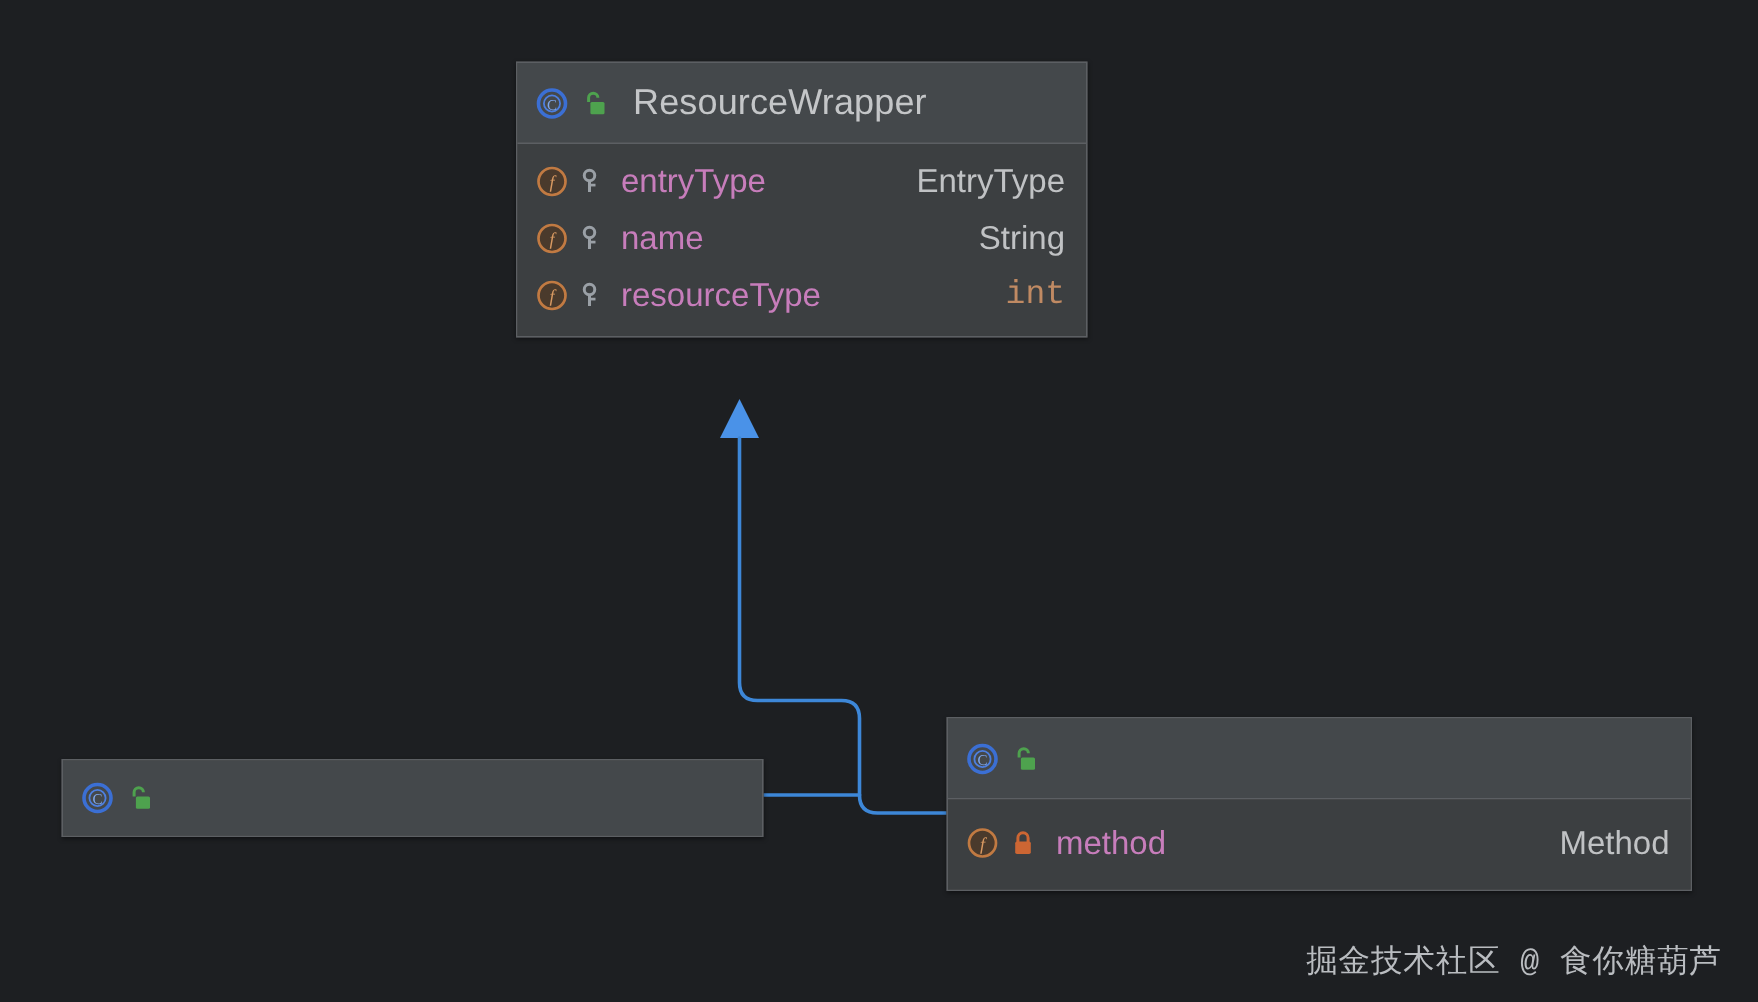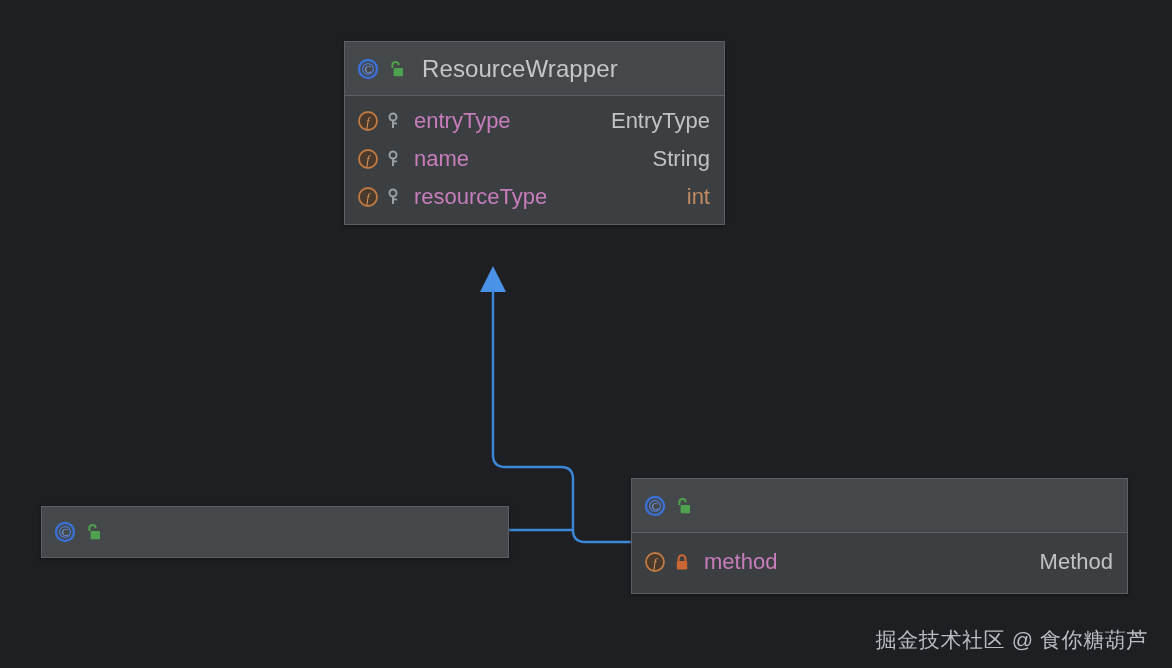--- a/index.html
+++ b/index.html
@@ -76,39 +76,39 @@
     margin-left: 6px;
   }
 
   .uml-member-type {
     color: #c0c2c4;
     font-size: 22px;
     line-height: 1;
     white-space: nowrap;
     margin-left: auto;
   }
-  .uml-member-type.keyword { color: #c08a63; }
+  .uml-member-type.keyword { color: #c08a63; font-family: Liberation Mono, monospace; }
 
   
   .icon { display: block; flex: 0 0 auto; }
   .ico-class   { width: 22px; height: 22px; }
   .ico-field   { width: 22px; height: 22px; }
   .ico-lock    { width: 16px; height: 18px; }
   .ico-key     { width: 13px; height: 18px; }
 
   
   #watermark {
     position: absolute;
     right: 24px;
     bottom: 14px;
     color: #b9bcc0;
     font-size: 21px;
     letter-spacing: .6px;
     white-space: nowrap;
-    font-family: Liberation Sans, sans-serif;
+    font-family: Liberation Mono, monospace;
   }
 </style>
 </head>
 <body>
 
 <div id="canvas">
 
   <svg id="connectors" viewBox="0 0 1172 668" width="1172" height="668">
 
     <polygon points="493,266 480,292 506,292" fill="#4a92e8"></polygon>

